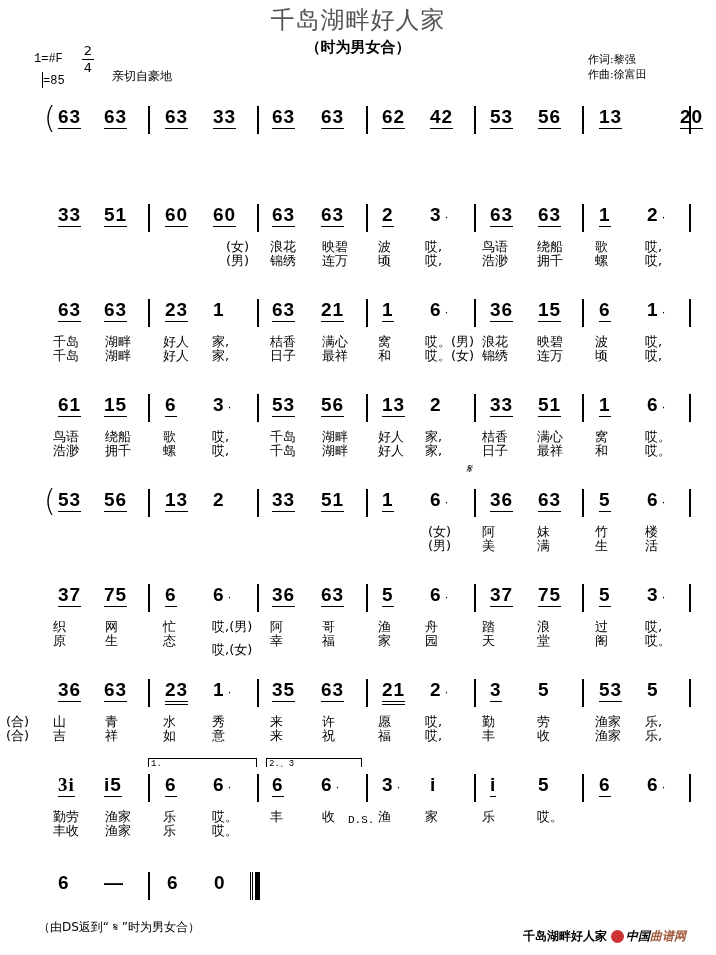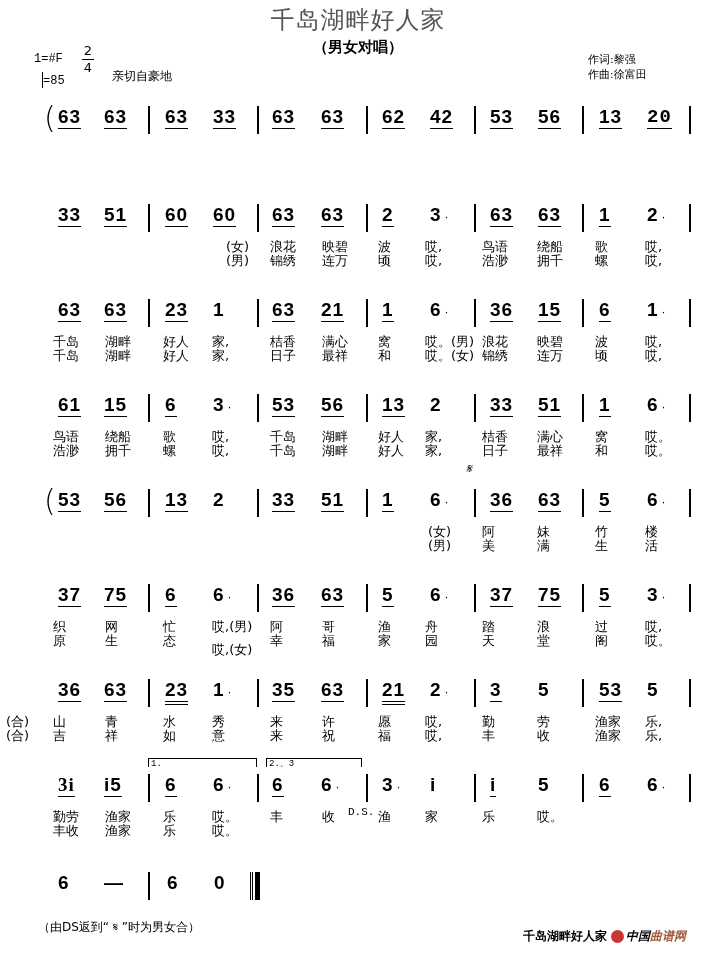--- a/index.html
+++ b/index.html
@@ -30,21 +30,21 @@
   .footnote { left:38px; top:919px; font-size:12px; }
   .upload { left:523px; top:928px; font-size:12px; font-weight:bold; }
   .logo-c { display:inline-block; width:13px; height:13px; border-radius:50%; background:#c33; vertical-align:middle; margin:0 2px 0 4px; }
   .logo-text { color:#000; font-style:italic; }
   .logo-text2 { color:#a05a3c; font-style:italic; }
 </style>
 </head>
 <body>
 
 <div class="abs title">千岛湖畔好人家</div>
-<div class="abs subtitle">（男女对唱）</div>
+<div class="abs subtitle">（时为男女合）</div>
 <div class="abs key">1=#F</div>
 <div class="abs ts">
   <span class="num">2</span>
   <span class="bar"></span>
   <span class="num">4</span>
 </div>
 <div class="abs tempo">
   <span class="stem"></span><span>=85</span>
 </div>
 <div class="abs mood">亲切自豪地</div>
@@ -60,21 +60,21 @@
       <span class="note u1" style="left: 104px;">63</span>
       <span class="note u1" style="left: 165px;">63</span>
       <span class="note u1" style="left: 213px;">33</span>
       <span class="note u1" style="left: 272px;">63</span>
       <span class="note u1" style="left: 321px;">63</span>
       <span class="note u1" style="left: 382px;">62</span>
       <span class="note u1" style="left: 430px;">42</span>
       <span class="note u1" style="left: 490px;">53</span>
       <span class="note u1" style="left: 538px;">56</span>
       <span class="note u1" style="left: 599px;">13</span>
-      <span class="note u1" style="left: 647px; font-family: Liberation Mono, monospace;">20</span>
+      <span class="note u1" style="left: 680px;">20</span>
       <span class="bar-line" style="left: 148px;"></span>
       <span class="bar-line" style="left: 257px;"></span>
       <span class="bar-line" style="left: 366px;"></span>
       <span class="bar-line" style="left: 474px;"></span>
       <span class="bar-line" style="left: 582px;"></span>
       <span class="bar-line" style="left: 689px;"></span>
     </div>
     <div class="row" style="top: 202px;">
       <span class="note u1" style="left: 58px;">33</span>
       <span class="note u1" style="left: 104px;">51</span>
@@ -351,21 +351,21 @@
       <span class="lyric" style="top: 38px; left: 378px;">渔</span>
       <span class="lyric" style="top: 38px; left: 425px;">家</span>
       <span class="lyric" style="top: 38px; left: 482px;">乐</span>
       <span class="lyric" style="top: 38px; left: 537px;">哎。</span>
       <span class="lyric" style="top: 52px; left: 53px;">丰收</span>
       <span class="lyric" style="top: 52px; left: 105px;">渔家</span>
       <span class="lyric" style="top: 52px; left: 163px;">乐</span>
       <span class="lyric" style="top: 52px; left: 212px;">哎。</span>
       <span class="volta" style="left: 148px; width: 105px;">1.</span>
       <span class="volta" style="left: 266px; width: 92px;">2.、3</span>
-      <span class="ds" style="left: 348px; top: 34px; text-align: right;">D.S.</span>
+      <span class="ds" style="left: 348px; top: 42px; text-align: right;">D.S.</span>
     </div>
     <div class="row" style="top: 870px;">
       <span class="note" style="left: 58px;">6</span>
       <span class="note" style="left: 104px;">—</span>
       <span class="note" style="left: 167px;">6</span>
       <span class="note" style="left: 214px;">0</span>
       <span class="bar-line" style="left: 148px;"></span>
       <span class="bar-line double" style="left: 252px;"></span>
       <span class="bar-line double" style="left: 250px;"></span>
     </div>

